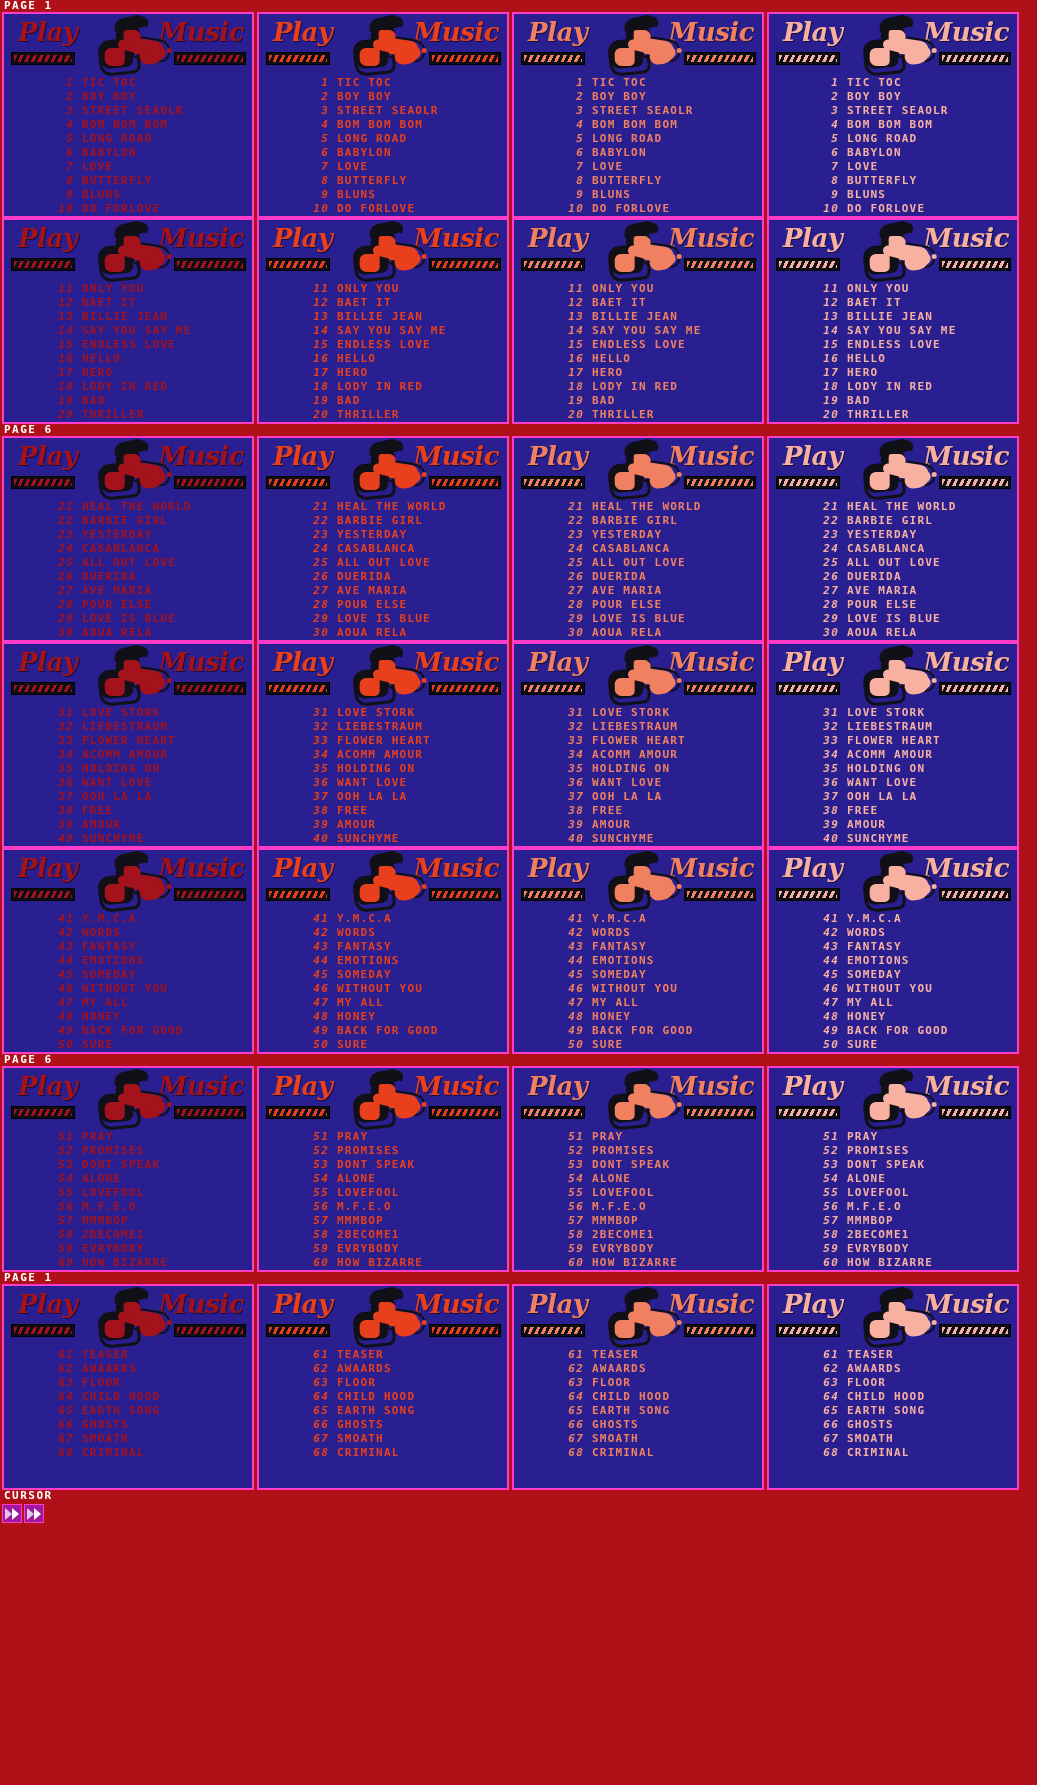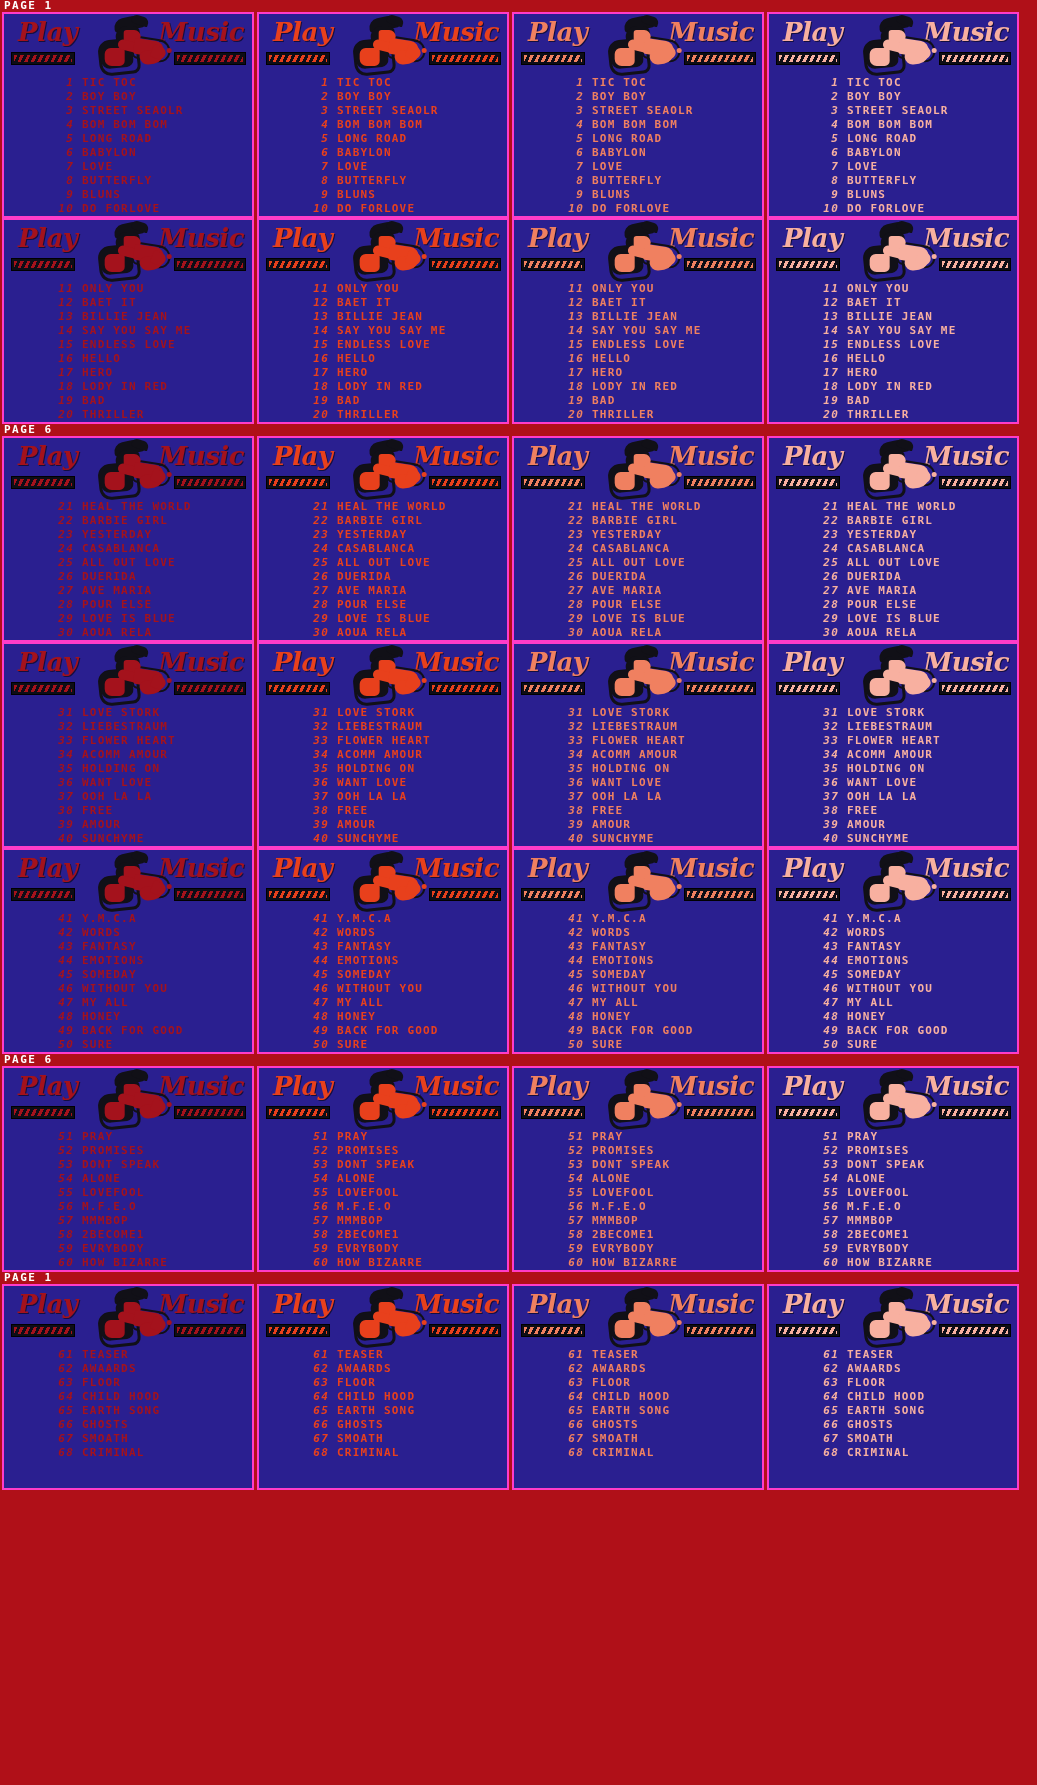--- a/index.html
+++ b/index.html
@@ -1255,13 +1255,20 @@
             <div class="song-row" style="color: rgb(248, 176, 160);"><span class="song-num">63</span><span class="song-title">FLOOR</span></div>
             <div class="song-row" style="color: rgb(248, 176, 160);"><span class="song-num">64</span><span class="song-title">CHILD HOOD</span></div>
             <div class="song-row" style="color: rgb(248, 176, 160);"><span class="song-num">65</span><span class="song-title">EARTH SONG</span></div>
             <div class="song-row" style="color: rgb(248, 176, 160);"><span class="song-num">66</span><span class="song-title">GHOSTS</span></div>
             <div class="song-row" style="color: rgb(248, 176, 160);"><span class="song-num">67</span><span class="song-title">SMOATH</span></div>
             <div class="song-row" style="color: rgb(248, 176, 160);"><span class="song-num">68</span><span class="song-title">CRIMINAL</span></div>
           </div>
         </div>
       </div>
     </div>
+    <div class="cursor-bar">
+      <div class="cursor-label">CURSOR</div>
+      <div class="cursor-sprites">
+        <div class="cursor-sprite"></div>
+        <div class="cursor-sprite"></div>
+      </div>
+    </div>
   </div>
 
 </body></html>

